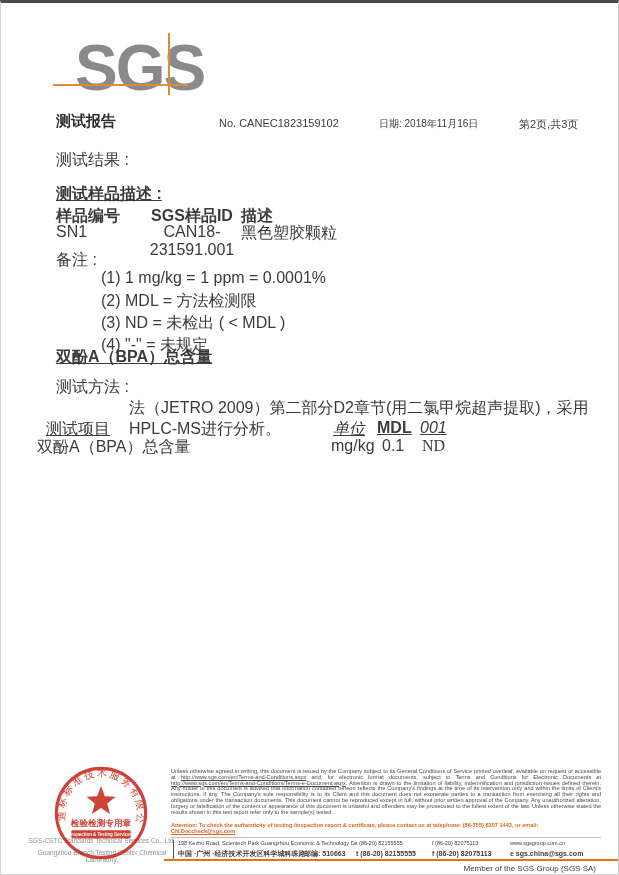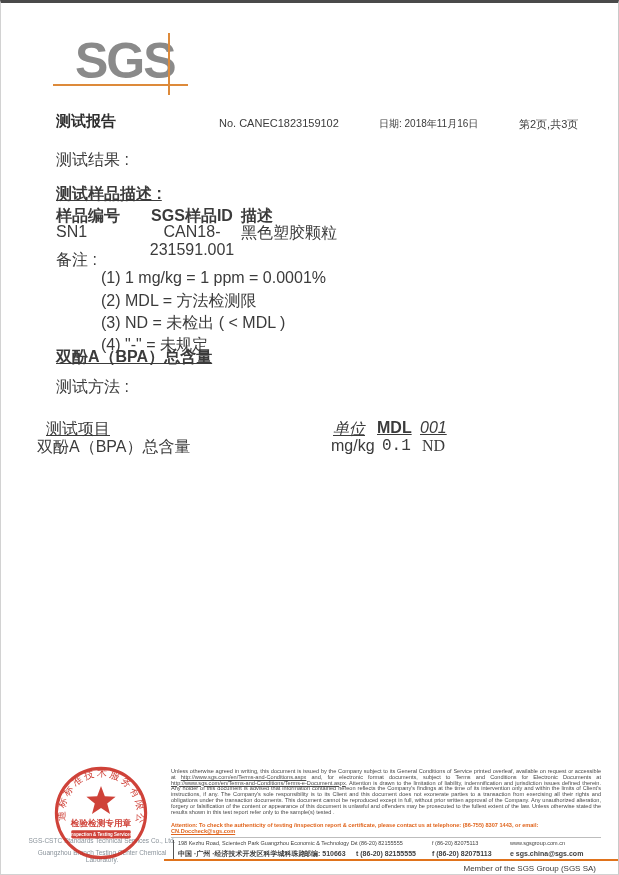--- a/index.html
+++ b/index.html
@@ -6,21 +6,21 @@
   .page{
     position:relative;width:619px;height:875px;background:#fff;
     font-family:"Liberation Sans","DejaVu Sans",sans-serif;color:#3b3b3b;
     box-sizing:border-box;
     border-top:3px solid #4a4a4a;border-left:1px solid #d2d2d2;
     border-right:1px solid #c9c9c9;border-bottom:1px solid #d2d2d2;
     overflow:hidden;
   }
   .abs{position:absolute;}
   
-  .sgs-logo{left:74px;top:33px;font-size:50px;font-weight:800;color:#8a8a8a;letter-spacing:-2px;line-height:1;}
+  .sgs-logo{left:74px;top:33px;font-size:64px;font-weight:800;color:#8a8a8a;letter-spacing:-2px;line-height:1;}
   .logo-hline{left:52px;top:81px;width:135px;height:2px;background:#dd8a3a;}
   .logo-vline{left:167px;top:30px;width:2px;height:62px;background:#dd8a3a;}
   
   .rpt-title{left:55px;top:109px;font-size:15px;font-weight:bold;color:#2e2e2e;}
   .rpt-no{left:218px;top:114px;font-size:11px;}
   .rpt-date{left:378px;top:114px;font-size:10px;}
   .rpt-pages{left:518px;top:114px;font-size:11px;}
   .body-txt{font-size:16px;color:#3b3b3b;}
   .u{text-decoration:underline;}
   .b{font-weight:bold;}
@@ -77,29 +77,30 @@
   <div class="abs body-txt sc3" style="top:220px;">黑色塑胶颗粒</div>
 
   <div class="abs body-txt" style="left:55px;top:247px;">备注 :</div>
   <div class="abs body-txt" style="left:100px;top:266px;">(1) 1 mg/kg = 1 ppm = 0.0001%</div>
   <div class="abs body-txt" style="left:100px;top:288px;">(2) MDL = 方法检测限</div>
   <div class="abs body-txt" style="left:100px;top:310px;">(3) ND = 未检出 ( &lt; MDL )</div>
   <div class="abs body-txt" style="left:100px;top:332px;">(4) "-" = 未规定</div>
 
   <div class="abs body-txt b u" style="left:55px;top:344px;">双酚A（BPA）总含量</div>
   <div class="abs body-txt" style="left:55px;top:374px;">测试方法 :</div>
+  <div class="abs body-txt" style="left:128px;top:395px;width:470px;">法（JETRO 2009）第二部分D2章节(用二氯甲烷超声提取)，采用HPLC-MS进行分析。</div>
 
   <div class="abs body-txt u" style="left:45px;top:416px;">测试项目</div>
   <div class="abs body-txt u i" style="left:332px;top:416px;">单位</div>
   <div class="abs body-txt u b" style="left:376px;top:416px;">MDL</div>
   <div class="abs body-txt u i" style="left:419px;top:416px;">001</div>
 
   <div class="abs body-txt" style="left:36px;top:434px;">双酚A（BPA）总含量</div>
   <div class="abs body-txt" style="left:330px;top:434px;">mg/kg</div>
-  <div class="abs body-txt" style="left:381px;top:434px;font-family:Liberation Mono, monospace;">0.1</div>
+  <div class="abs body-txt" style="left:381px;top:434px;">0.1</div>
   <div class="abs body-txt" style="left:421px;top:434px;font-family:Liberation Serif, serif;">ND</div>
 
   <div class="abs company-l1">SGS-CSTC Standards Technical Services Co., Ltd.</div>
   <div class="abs company-l2">Guangzhou Branch Testing Center Chemical Laboratory.</div>
 
   <svg class="abs stamp" viewBox="0 0 100 100">
     <circle cx="50" cy="50" r="46.5" fill="none" stroke="#c9281e" stroke-width="3.2"></circle>
     <defs>
       <path id="ringPath" d="M 14,62 A 38,38 0 1 1 86,62" fill="none"></path>
     </defs>

